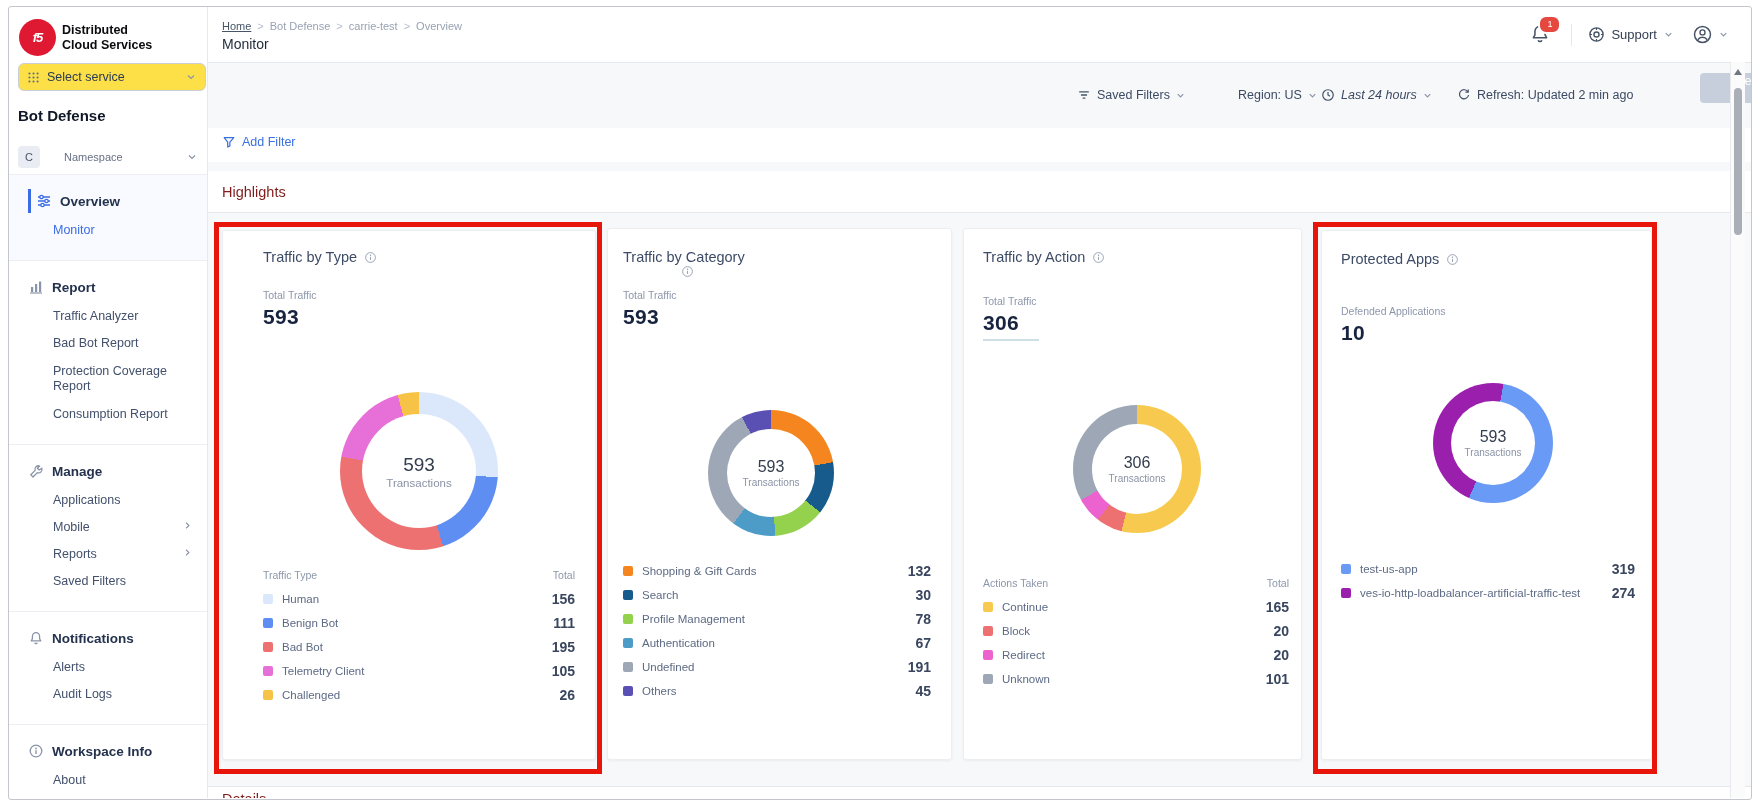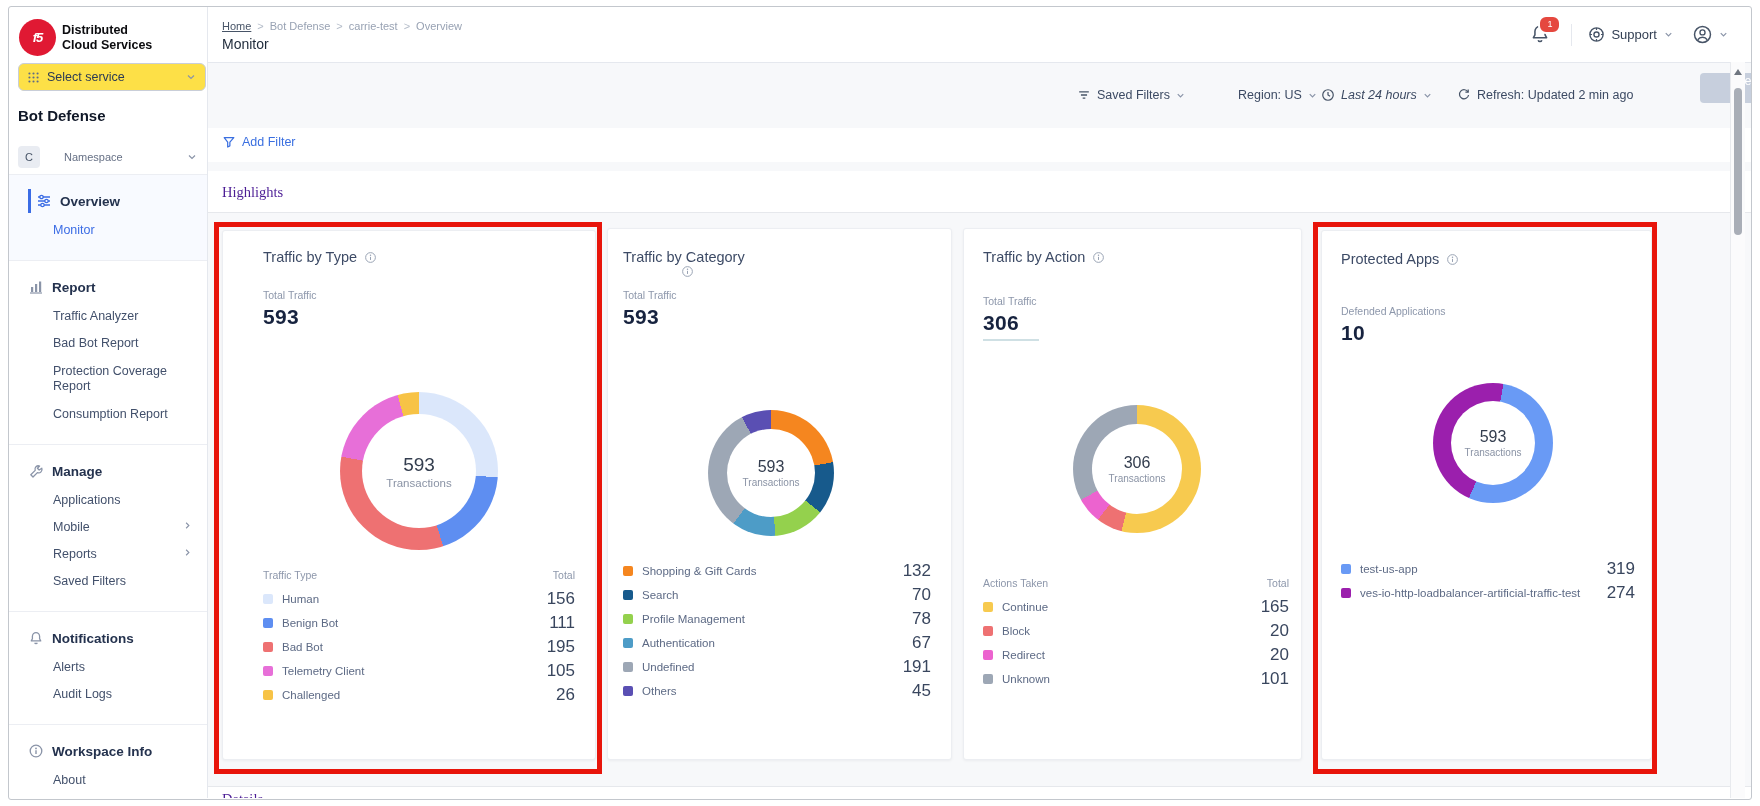--- a/index.html
+++ b/index.html
@@ -48,40 +48,40 @@
   .avatar{display:flex;align-items:center;margin-left:18px;cursor:pointer;}
   
   .band-white{position:absolute;left:198px;width:1544px;background:#fff;}
   .toolbar{position:absolute;left:198px;top:55px;width:1544px;height:66px;}
   .tool-item{position:absolute;top:18px;height:30px;display:flex;align-items:center;font-size:12.5px;color:#3c4a63;cursor:pointer;white-space:nowrap;}
   .tool-item .t{margin:0 5px;}
   .view-btn{position:absolute;left:1493px;top:11px;width:196px;height:30px;background:#c7cfdd;border:none;border-radius:4px;
             color:#fff;font-size:12.5px;font-family:"Liberation Sans",sans-serif;cursor:default;}
   .add-filter{position:absolute;left:213px;top:128px;display:flex;align-items:center;color:#3a6fe0;font-size:12.5px;cursor:pointer;}
   .add-filter .t{margin-left:6px;}
-  .section-hd{font-size:14.5px;color:#4c1d95;font-family:Liberation Serif, serif;}
+  .section-hd{font-size:14.5px;color:#7f1d1d;}
   
   .card{position:absolute;background:#fff;border:1px solid #eceef2;border-radius:3px;box-shadow:0 1px 3px rgba(16,24,40,.05);z-index:10;}
   .card-title{position:absolute;display:flex;align-items:center;font-size:14.5px;color:#3d4b66;}
   .info-dot{margin-left:7px;cursor:pointer;display:inline-flex;}
   .stat-label{position:absolute;font-size:10.5px;color:#8d97ab;}
   .stat-value{position:absolute;font-size:21px;font-weight:bold;color:#17233f;letter-spacing:.3px;}
   .stat-underline{position:absolute;height:2px;background:#cfe0e4;}
   .donut{position:absolute;border-radius:50%;cursor:pointer;}
   .donut-hole{position:absolute;background:#fff;border-radius:50%;display:flex;flex-direction:column;align-items:center;justify-content:center;}
   .dc-val{font-size:16px;color:#333d4e;}
   .dc-lbl{font-size:10px;color:#8a93a5;margin-top:1px;}
   .donut.big .dc-val{font-size:19px;}
   .donut.big .dc-lbl{font-size:11.5px;}
   .legend{position:absolute;}
   .lg-head{display:flex;align-items:center;height:24px;font-size:10.5px;color:#8d97ab;}
   .lg-row{display:flex;align-items:center;height:24px;}
   .swatch{width:10px;height:10px;border-radius:2px;flex:0 0 10px;}
   .lg-label{font-size:11.5px;color:#5d6a85;margin-left:9px;flex:1;white-space:nowrap;overflow:hidden;}
-  .lg-val{font-size:17px;font-weight:normal;color:#39465e;margin-left:8px;}
+  .lg-val{font-size:14px;font-weight:bold;color:#39465e;margin-left:8px;}
   .grow{flex:1;}
   .red-rect{position:absolute;border:5px solid #e8150b;z-index:40;pointer-events:none;}
   
   .scrollbar{position:absolute;left:1721px;top:55px;width:14px;height:736px;background:#fbfbfc;border-left:1px solid #e8eaee;z-index:20;}
   .sb-arrow{position:absolute;left:3px;top:7px;width:0;height:0;border-left:4px solid transparent;border-right:4px solid transparent;
             border-bottom:6px solid #6f7680;cursor:pointer;}
   .sb-thumb{position:absolute;left:3px;top:26px;width:8px;height:147px;border-radius:4px;background:#a9aeb7;cursor:pointer;}
 </style>
 </head>
 <body>
@@ -406,21 +406,21 @@
           </div>
           <div class="legend" style="left: 15px; right: 20px; top: 330px;">
             <div class="lg-row">
               <span class="swatch" style="background: rgb(245, 134, 31);"></span>
               <span class="lg-label">Shopping &amp; Gift Cards</span>
               <span class="lg-val">132</span>
             </div>
             <div class="lg-row">
               <span class="swatch" style="background: rgb(23, 90, 140);"></span>
               <span class="lg-label">Search</span>
-              <span class="lg-val">70</span>
+              <span class="lg-val">30</span>
             </div>
             <div class="lg-row">
               <span class="swatch" style="background: rgb(148, 209, 77);"></span>
               <span class="lg-label">Profile Management</span>
               <span class="lg-val">78</span>
             </div>
             <div class="lg-row">
               <span class="swatch" style="background: rgb(77, 156, 199);"></span>
               <span class="lg-label">Authentication</span>
               <span class="lg-val">67</span>

